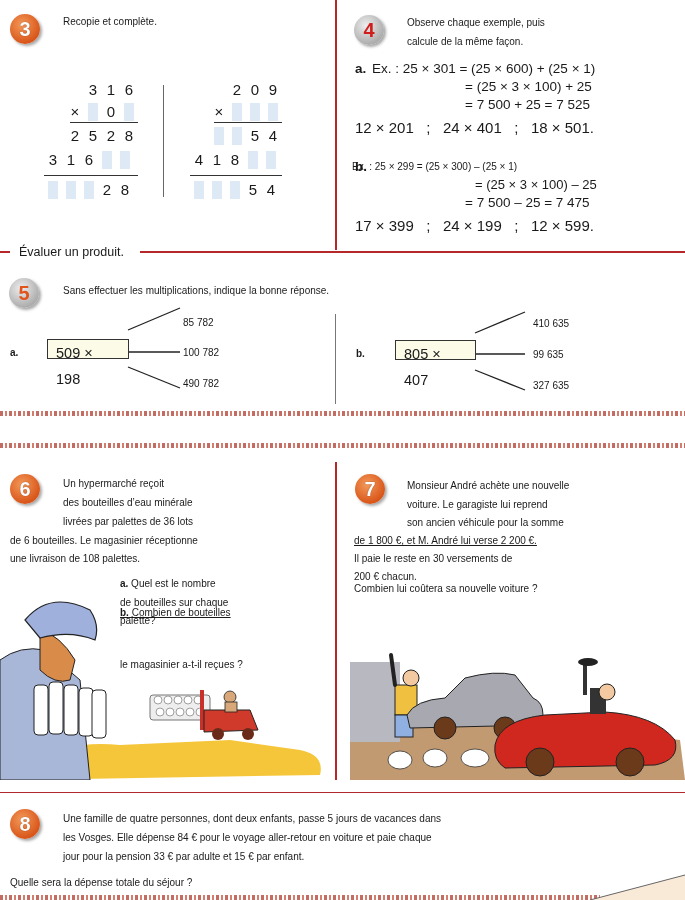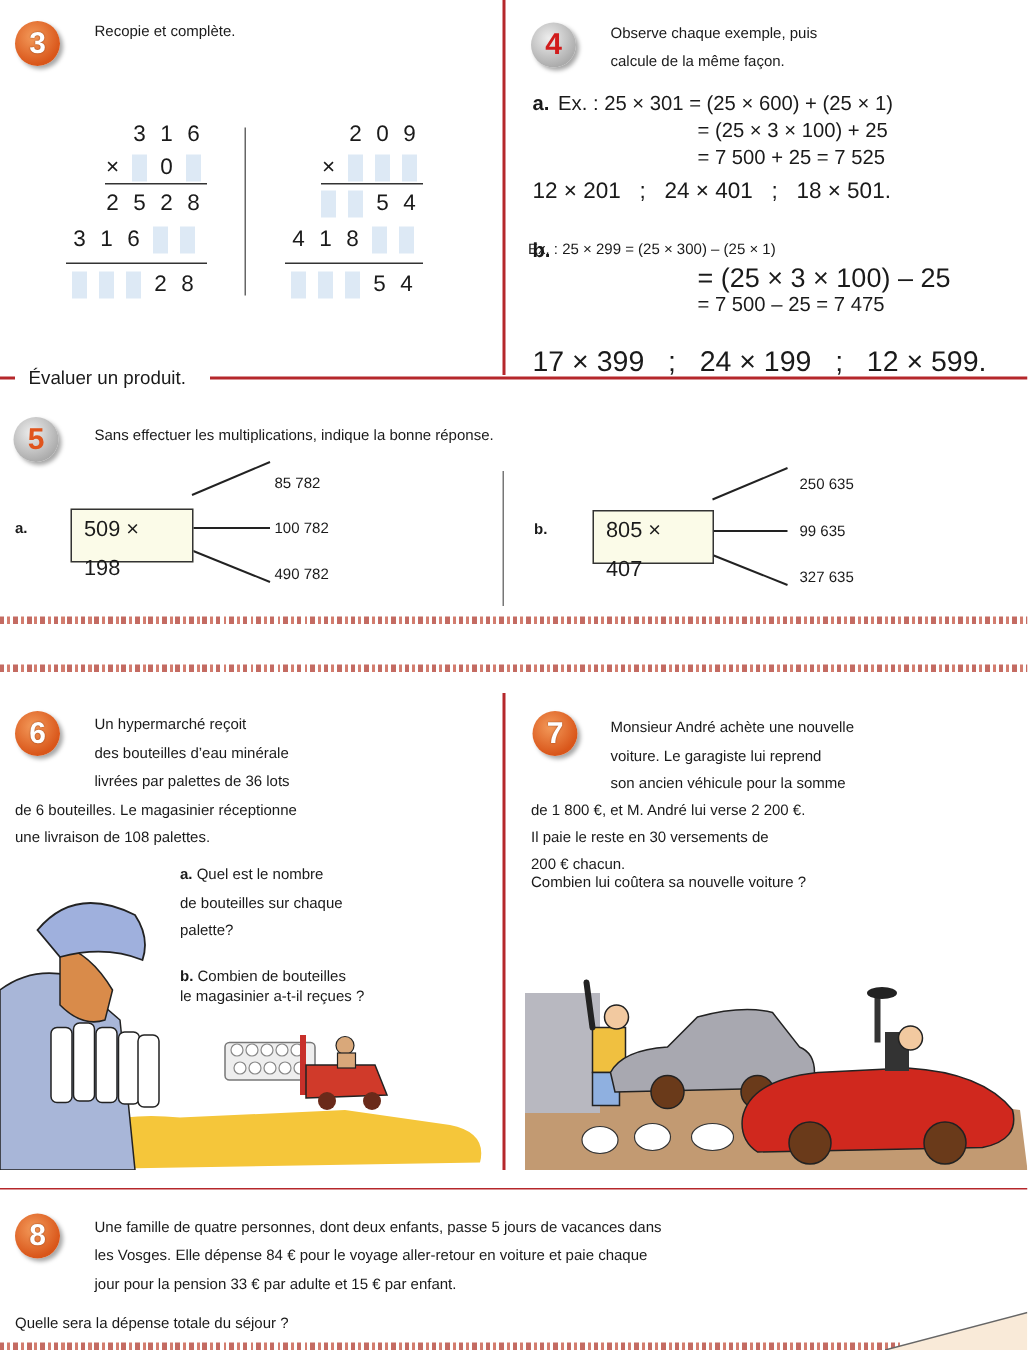--- a/index.html
+++ b/index.html
@@ -15,21 +15,21 @@
   .redline-h { position: absolute; height: 2px; background: #b5272b; }
   .greyline-v { position: absolute; width: 2px; background: #555; }
   .dotted { position: absolute; left: 0; width: 685px; height: 5px;
             background: repeating-linear-gradient(90deg, #b03a2e 0 3px, transparent 3px 5px, #c4523f 5px 7px, transparent 7px 9px);
             opacity: 0.75; }
   .bold { font-weight: bold; }
   .row { position: absolute; height: 20px; display: flex; }
   .cell { width: 18px; height: 20px; text-align: center; line-height: 20px; font-size: 15px; }
   .blank { width: 10px; height: 18px; margin: 1px 4px; background: #dde9f5; }
   .rule { position: absolute; height: 1px; background: #333; }
-  .box5 { position: absolute; height: 36px; border: 1px solid #333; background: #fbfbe8; font-size: 14.5px; line-height: 26px; padding: 0 8px; }
+  .box5 { position: absolute; height: 20px; border: 1px solid #333; background: #fbfbe8; font-size: 14.5px; line-height: 26px; padding: 0 8px; }
   .scene { position: absolute; }
 </style>
 </head>
 <body>
 
 <div class="redline-v" style="left:335px; top:0; height:250px;"></div>
 <div class="redline-h" style="left:0; top:251px; width:10px;"></div>
 <div class="redline-h" style="left:140px; top:251px; width:545px;"></div>
 <div class="dotted" style="top:411px;"></div>
 <div class="dotted" style="top:443px;"></div>
@@ -125,23 +125,23 @@
   <div class="abs txt" style="left:407px; top:33px;">calcule de la même façon.</div>
 
   <div class="abs txt bold" style="left:355px; top:60px; font-size:13.5px;">a.</div>
   <div class="abs txt" style="left:372px; top:60px; font-size:13.5px;">Ex. : 25 × 301 = (25 × 600) + (25 × 1)</div>
   <div class="abs txt" style="left:465px; top:78px; font-size:13.5px;">= (25 × 3 × 100) + 25</div>
   <div class="abs txt" style="left:465px; top:96px; font-size:13.5px;">= 7 500 + 25 = 7 525</div>
   <div class="abs txt" style="left:355px; top:119px; font-size:15px; white-space:pre;">12 × 201   ;   24 × 401   ;   18 × 501.</div>
 
   <div class="abs txt bold" style="left:355px; top:158px; font-size:13.5px;">b.</div>
   <div class="abs txt" style="left:352px; top:158px; font-size:10px;">Ex. : 25 × 299 = (25 × 300) – (25 × 1)</div>
-  <div class="abs txt" style="left:465px; top:176px; font-size:18px;">= (25 × 3 × 100) – 25</div>
+  <div class="abs txt" style="left:475px; top:176px; font-size:13px;">= (25 × 3 × 100) – 25</div>
   <div class="abs txt" style="left:465px; top:194px; font-size:13.5px;">= 7 500 – 25 = 7 475</div>
-  <div class="abs txt" style="left:355px; top:233px; font-size:19px; white-space:pre;">17 × 399   ;   24 × 199   ;   12 × 599.</div>
+  <div class="abs txt" style="left:355px; top:217px; font-size:15px; white-space:pre;">17 × 399   ;   24 × 199   ;   12 × 599.</div>
 </section>
 
 <div class="abs txt" style="left:16px; top:243px; font-size:12.5px; background:#fff; padding:0 3px;">Évaluer un produit.</div>
 
 <section>
   <div class="badge grey" style="left:9px; top:278px; color:#e0541c;">
       <span>5</span>
     </div>
   <div class="abs txt" style="left:63px; top:282px;">Sans effectuer les multiplications, indique la bonne réponse.</div>
 
@@ -157,39 +157,39 @@
   <div class="abs txt bold" style="left:10px; top:344px;">a.</div>
   <div class="box5" style="left:47px; top:339px; width:82px;">509 × 198</div>
   <div class="abs txt" style="left:183px; top:314px;">85 782</div>
   <div class="abs txt" style="left:183px; top:344px;">100 782</div>
   <div class="abs txt" style="left:183px; top:375px;">490 782</div>
 
   <div class="greyline-v" style="left:335px; top:314px; height:90px; width:1px; background:#777;"></div>
 
   <div class="abs txt bold" style="left:356px; top:345px;">b.</div>
   <div class="box5" style="left:395px; top:340px; width:81px;">805 × 407</div>
-  <div class="abs txt" style="left:533px; top:315px;">250 635</div>
+  <div class="abs txt" style="left:533px; top:315px;">410 635</div>
   <div class="abs txt" style="left:533px; top:346px;">99 635</div>
   <div class="abs txt" style="left:533px; top:377px;">327 635</div>
 </section>
 
 <section>
   <div class="badge orange" style="left:10px; top:474px;">
       <span>6</span>
     </div>
   <div class="abs txt" style="left:63px; top:475px;">Un hypermarché reçoit</div>
   <div class="abs txt" style="left:63px; top:494px;">des bouteilles d’eau minérale</div>
   <div class="abs txt" style="left:63px; top:513px;">livrées par palettes de 36 lots</div>
   <div class="abs txt" style="left:10px; top:532px;">de 6 bouteilles. Le magasinier réceptionne</div>
   <div class="abs txt" style="left:10px; top:550px;">une livraison de 108 palettes.</div>
 
   <div class="abs txt" style="left:120px; top:575px;"><b>a.</b><span> Quel est le nombre</span></div>
   <div class="abs txt" style="left:120px; top:594px;">de bouteilles sur chaque</div>
   <div class="abs txt" style="left:120px; top:612px;">palette?</div>
-  <div class="abs txt" style="left:120px; top:643px;"><b>b.</b><span> Combien de bouteilles</span></div>
+  <div class="abs txt" style="left:120px; top:604px;text-decoration:underline;"><b>b.</b><span> Combien de bouteilles</span></div>
   <div class="abs txt" style="left:120px; top:656px;">le magasinier a-t-il reçues ?</div>
 
   <svg class="scene" style="left:0; top:590px;" width="330" height="190">
     <path d="M40 170 Q70 150 120 155 L230 150 L300 160 Q325 165 320 185 L20 190 Z" fill="#f5c63a"></path>
 
     <path d="M0 70 Q20 55 45 60 L80 90 L90 190 L0 190 Z" fill="#a8b6d8" stroke="#222" stroke-width="1"></path>
     <path d="M40 40 Q60 45 75 70 L70 90 Q55 95 40 80 Z" fill="#d98b4a" stroke="#222" stroke-width="1"></path>
     <path d="M25 30 Q50 0 90 20 Q100 35 95 50 Q70 40 40 48 Z" fill="#9fb0dd" stroke="#222" stroke-width="1.2"></path>
     <g fill="#fff" stroke="#222" stroke-width="1">
       <rect x="34" y="95" width="14" height="50" rx="4"></rect>
@@ -223,21 +223,21 @@
   </svg>
 </section>
 
 <section>
   <div class="badge orange" style="left:355px; top:474px;">
       <span>7</span>
     </div>
   <div class="abs txt" style="left:407px; top:477px;">Monsieur André achète une nouvelle</div>
   <div class="abs txt" style="left:407px; top:496px;">voiture. Le garagiste lui reprend</div>
   <div class="abs txt" style="left:407px; top:514px;">son ancien véhicule pour la somme</div>
-  <div class="abs txt" style="left:354px; top:532px;">de 1 800 €, et M. André lui verse 2 200 €.</div>
+  <div class="abs txt" style="left:354px; top:532px;text-decoration:underline;">de 1 800 €, et M. André lui verse 2 200 €.</div>
   <div class="abs txt" style="left:354px; top:550px;">Il paie le reste en 30 versements de</div>
   <div class="abs txt" style="left:354px; top:568px;">200 € chacun.</div>
   <div class="abs txt" style="left:354px; top:580px;">Combien lui coûtera sa nouvelle voiture ?</div>
 
   <svg class="scene" style="left:345px; top:640px;" width="340" height="140">
     <path d="M5 55 L5 140 L340 140 L335 100 Q300 95 160 85 L40 75 Z" fill="#c29a72"></path>
     <rect x="5" y="22" width="50" height="80" fill="#b8b8c0"></rect>
 
     <g>
       <rect x="50" y="45" width="22" height="30" fill="#f0c040" stroke="#222" stroke-width="1"></rect>

